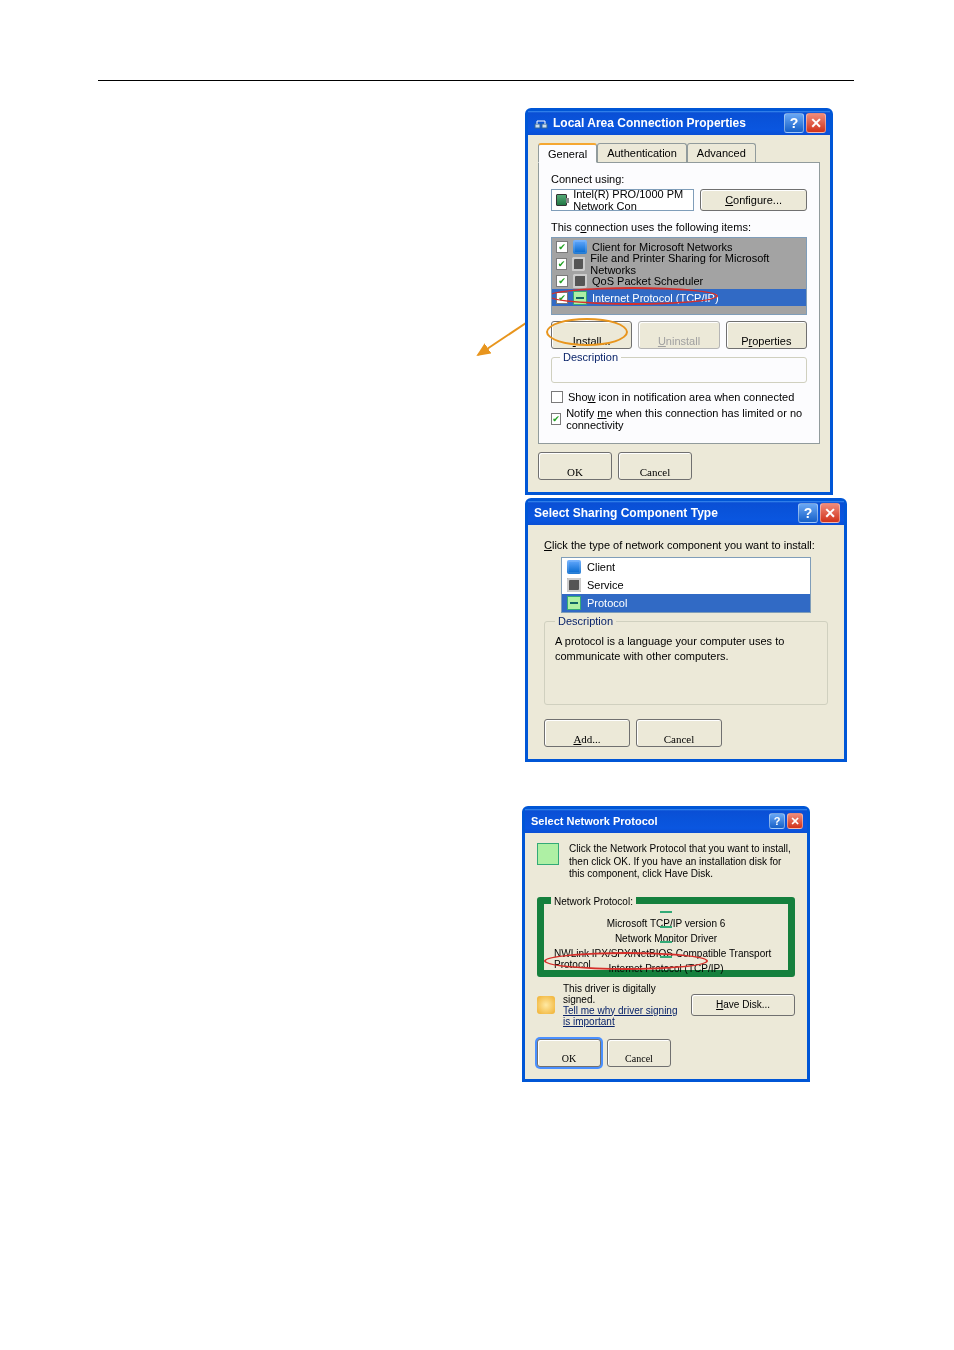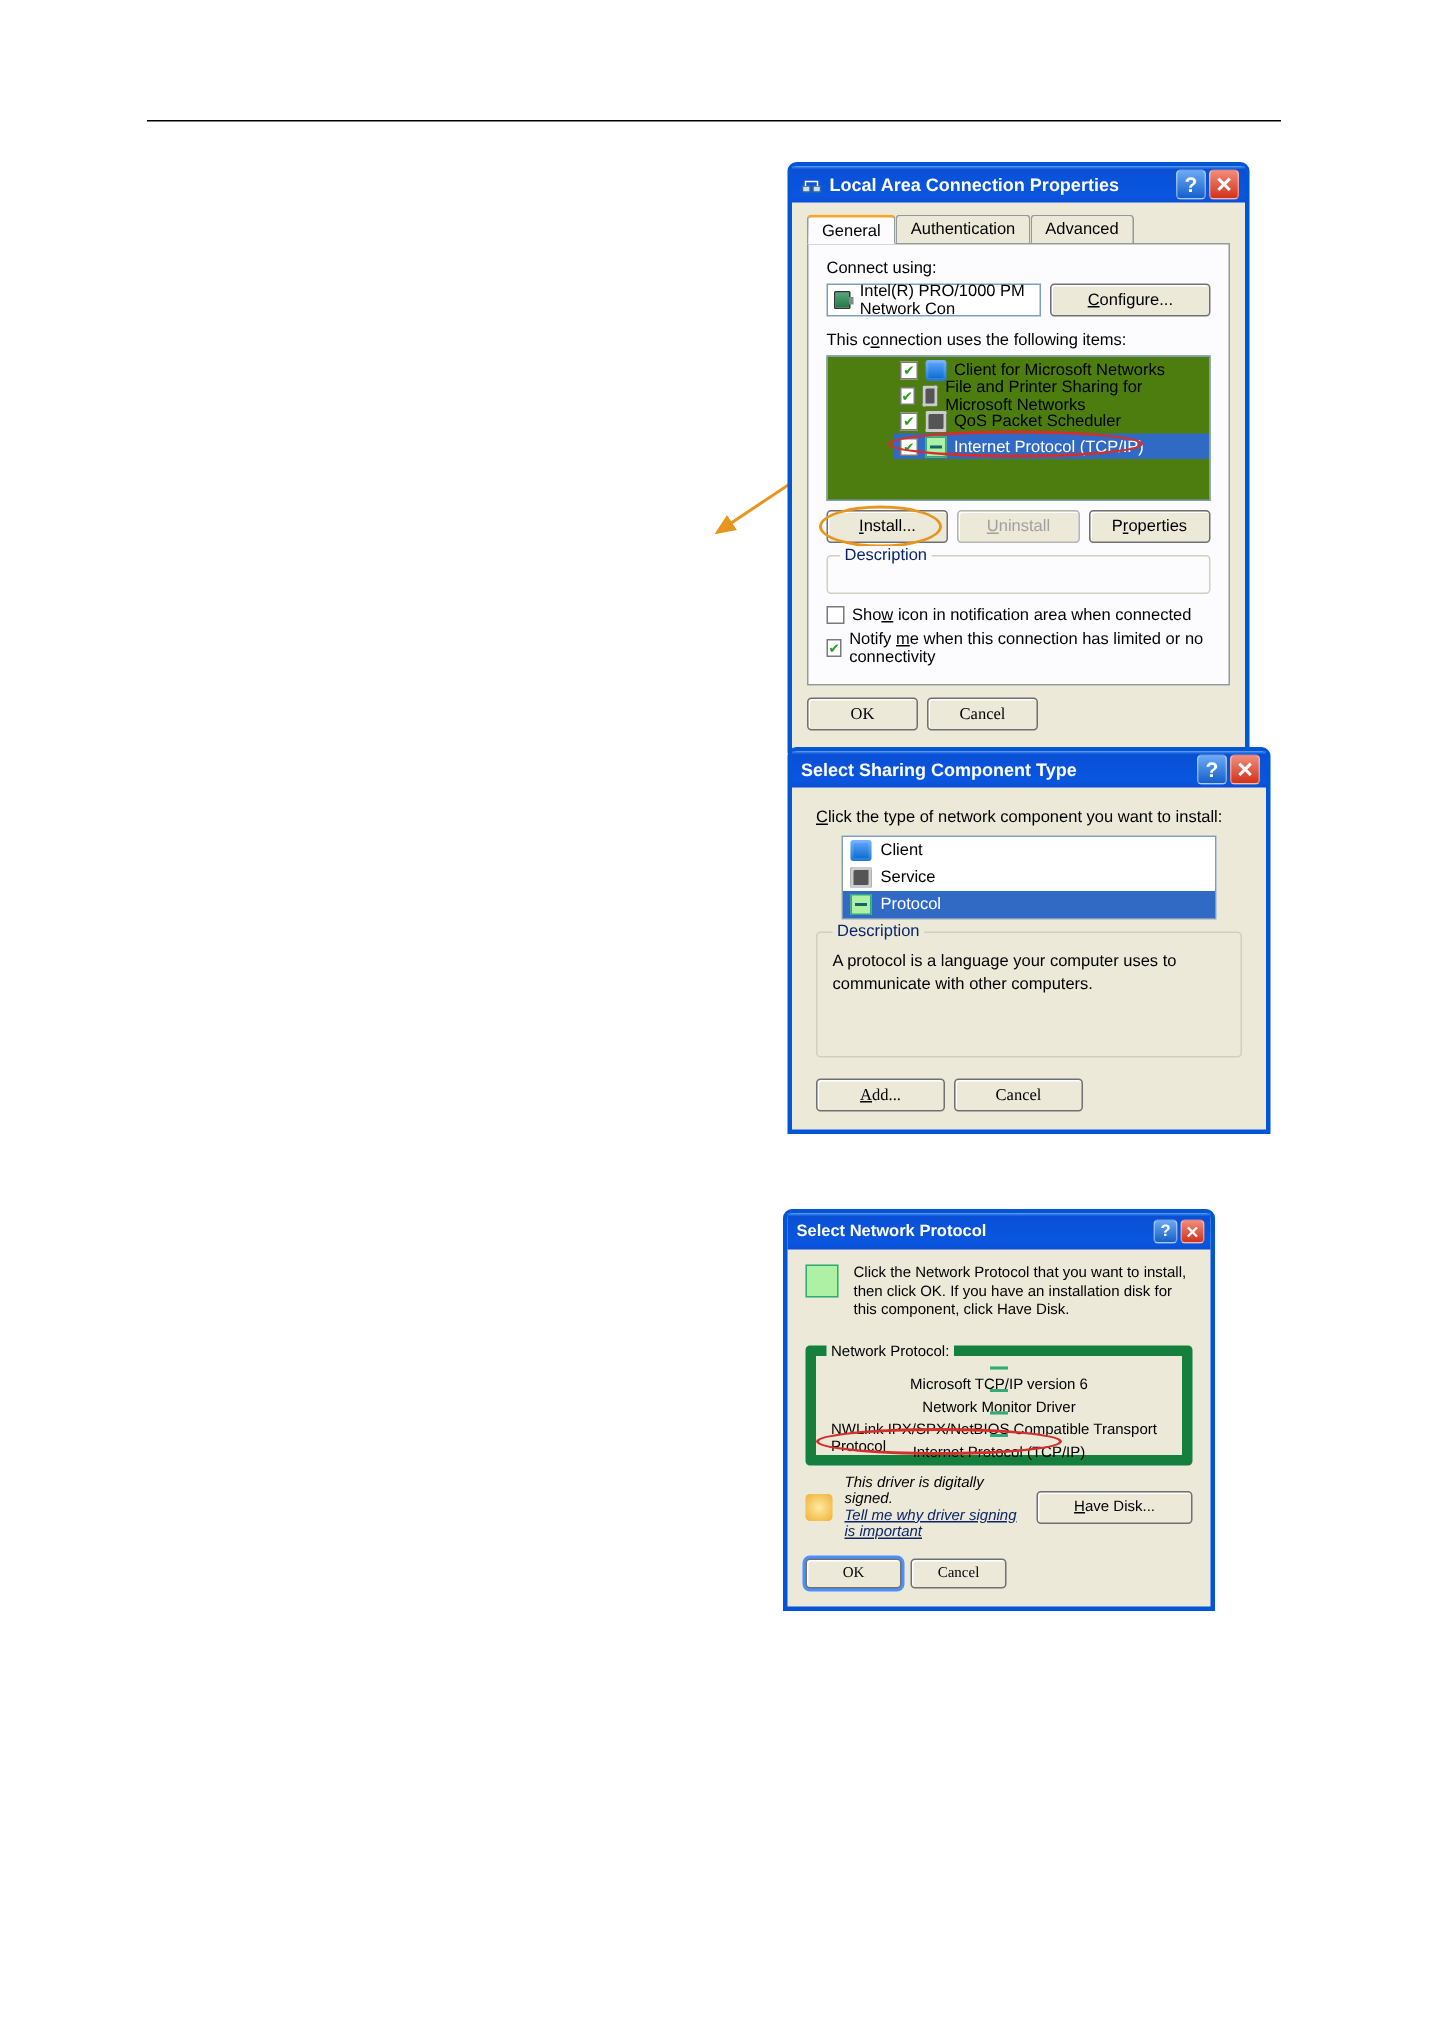--- a/index.html
+++ b/index.html
@@ -74,37 +74,36 @@
       padding: 2px 4px;
       display: flex; align-items: center; gap: 6px;
       height: 22px;
     }
     .nic-icon { width: 16px; height: 12px; display:inline-block; background: linear-gradient(#5a7, #274); border:1px solid #333; border-radius:1px; position:relative;}
     .nic-icon::after{content:"";position:absolute;right:-3px;top:3px;width:3px;height:5px;background:#888;}
     .btn {
       background: #ece9d8;
       border: 1px solid #707070;
       border-radius: 3px;
-      padding: 3px 14px;
+      padding: 13px 14px;
       height: 22px;
       cursor: default;
       box-shadow: inset 1px 1px 0 #fff;
       font-size: 11px;
       font-family: inherit;
     }
     .btn.small{padding:2px 24px;}
     .btn.default{box-shadow: 0 0 0 2px #4a90ff, inset 1px 1px 0 #fff;}
     .btn:disabled{color:#a0a0a0; border-color:#b5b5b5;}
     .listbox {
       border: 1px solid #7f9db9;
-      background: #4d7c0f;
-      height: 97px;
+      background: #a3a3a3;
+      height: 78px;
       overflow: hidden;
       margin-bottom: 6px;
-      padding-left: 44px;
     }
     .li-row { display:flex; align-items:center; gap:5px; padding: 1px 4px; height:17px; position: relative;}
     .chk {
       width: 12px; height: 12px; border:1px solid #7a7a7a; background:#fff; display:inline-flex; align-items:center; justify-content:center; font-size:9px; color:#21a121;
     }
     .chk.checked::before{content:"✔";}
     .small-ic{width:14px;height:14px;display:inline-block;}
     .ic-client{background:linear-gradient(#6af,#06c);border-radius:2px;box-shadow:inset 0 0 0 2px #fff2;}
     .ic-service{background:#555;border-radius:1px;box-shadow:inset 2px 2px 0 #ccc, inset -2px -2px 0 #ccc;}
     .ic-proto{background:#aef0a4;border:1px solid #3a7; position:relative;}
@@ -304,21 +303,21 @@
           <span>NWLink IPX/SPX/NetBIOS Compatible Transport Protocol</span>
         </div>
       <div class="proto-item sel" style="position:relative;padding-bottom:6px;">
         <span class="proto-ic"></span>
           <span>Internet Protocol (TCP/IP)</span>
         <span class="ellipse-red" style="left:-8px;top:-3px;width:164px;height:18px;"></span>
       </div>
     </div>
     <div class="sig-row">
       <span class="sig-ic"></span>
-      <div style="flex:1;font-style:italic;">
+      <div style="flex:1;">
         <div>This driver is digitally signed.</div>
         <a class="link">Tell me why driver signing is important</a>
       </div>
       <button class="btn small" style="font-size:10px;"><span class="ul">H</span>ave Disk...</button>
     </div>
     <div class="dlg-btns" style="padding-top:6px;">
       <button class="btn default" style="width:64px;font-size:10px;height:20px;">OK</button>
       <button class="btn" style="width:64px;font-size:10px;height:20px;">Cancel</button>
     </div>
   </div>

